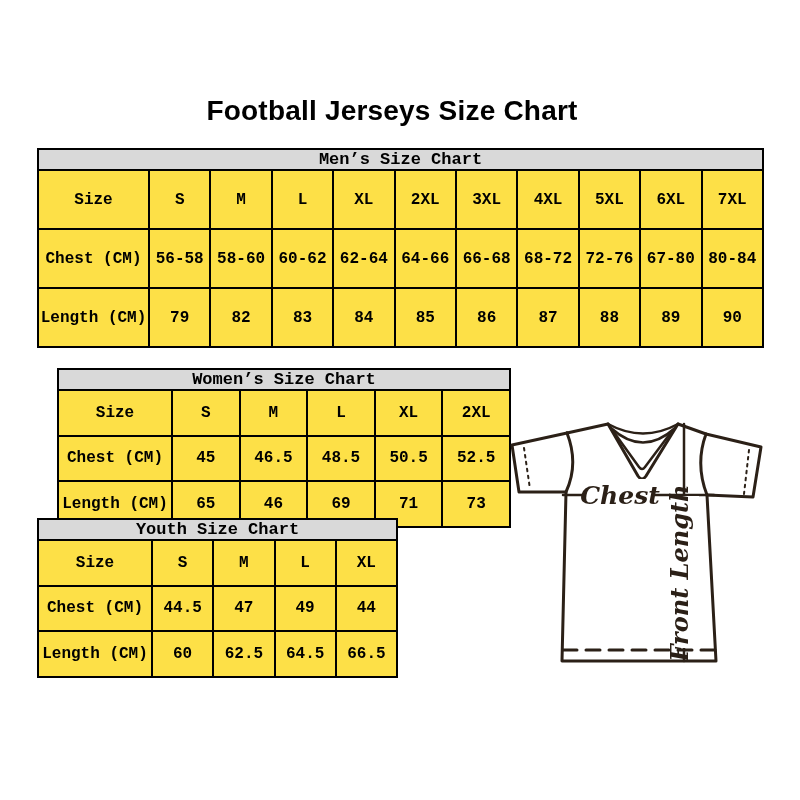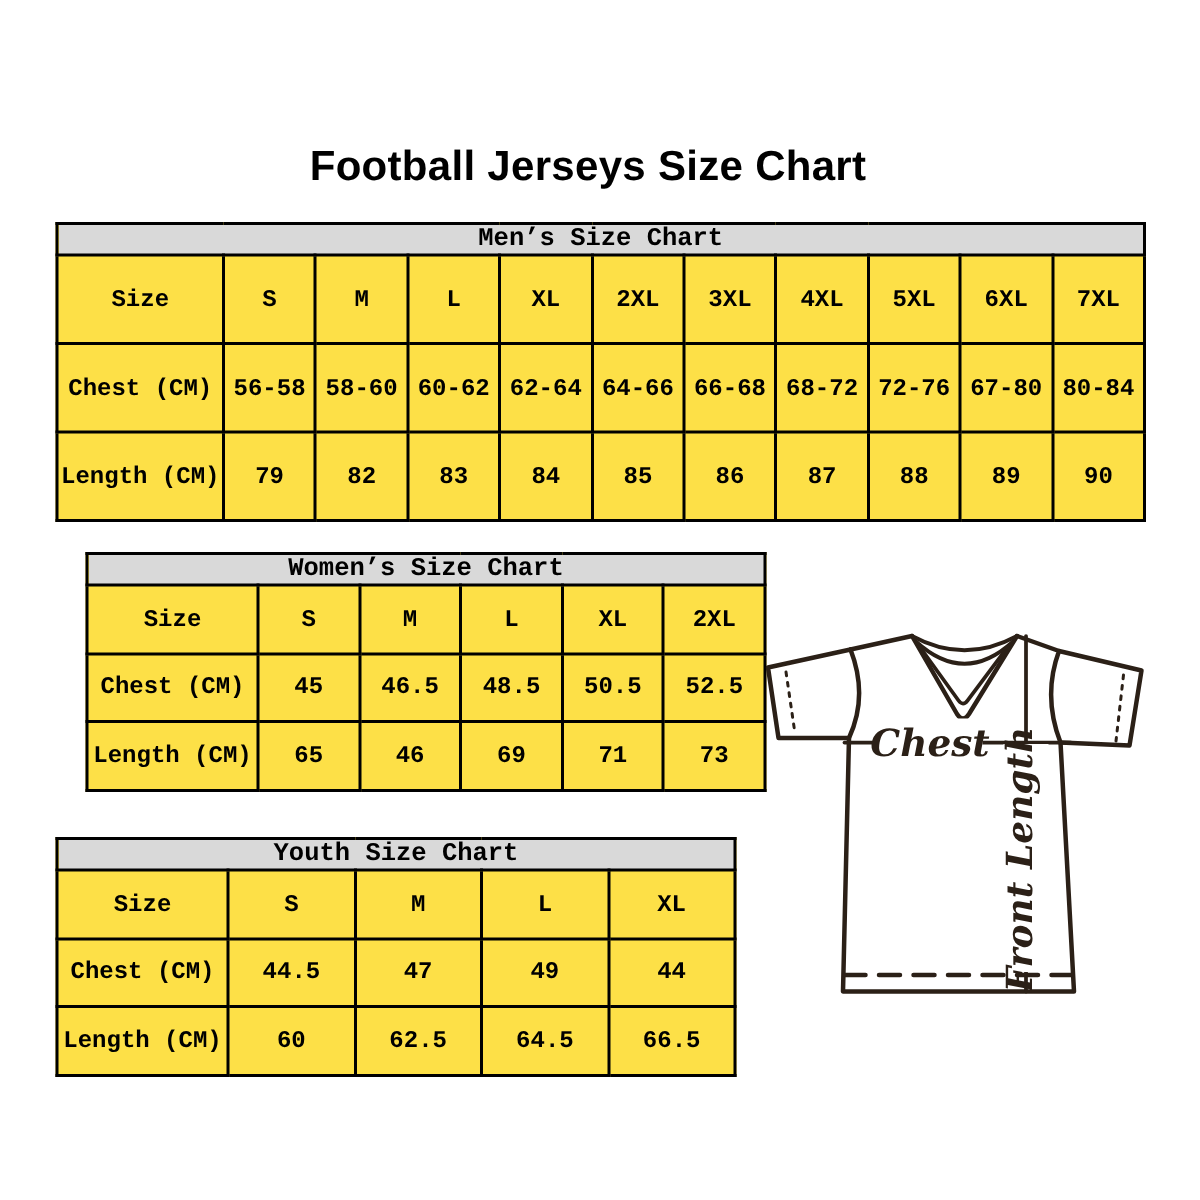--- a/index.html
+++ b/index.html
@@ -29,21 +29,21 @@
   table.size-table th,table.size-table td{
     border:2px solid var(--border-col);
     text-align:center;vertical-align:middle;
     font-size:16px;padding:0;overflow:hidden;white-space:nowrap;
   }
   table.size-table th.table-title{
     background:var(--header-bg);font-size:17px;
   }
   #men-table{left:37px;top:148px;width:727px;height:200px;}
   #women-table{left:37px;top:368px;width:454px;height:160px;margin-left:20px;}
-  #youth-table{left:37px;top:558px;width:454px;height:160px;}
+  #youth-table{left:37px;top:518px;width:361px;height:160px;}
   #men-table col.label-col{width:111px;}
   #women-table col.label-col,#youth-table col.label-col{width:114px;}
   .jersey-svg{position:absolute;left:0;top:0;width:800px;height:800px;}
   .jersey-svg .ink{stroke:var(--ink);fill:none;stroke-linejoin:round;stroke-linecap:round;}
   .jersey-svg text{
     font-family:"DejaVu Serif","Liberation Serif",serif;
     font-style:italic;font-weight:bold;fill:var(--ink);stroke:none;
   }
 </style>
 </head>

